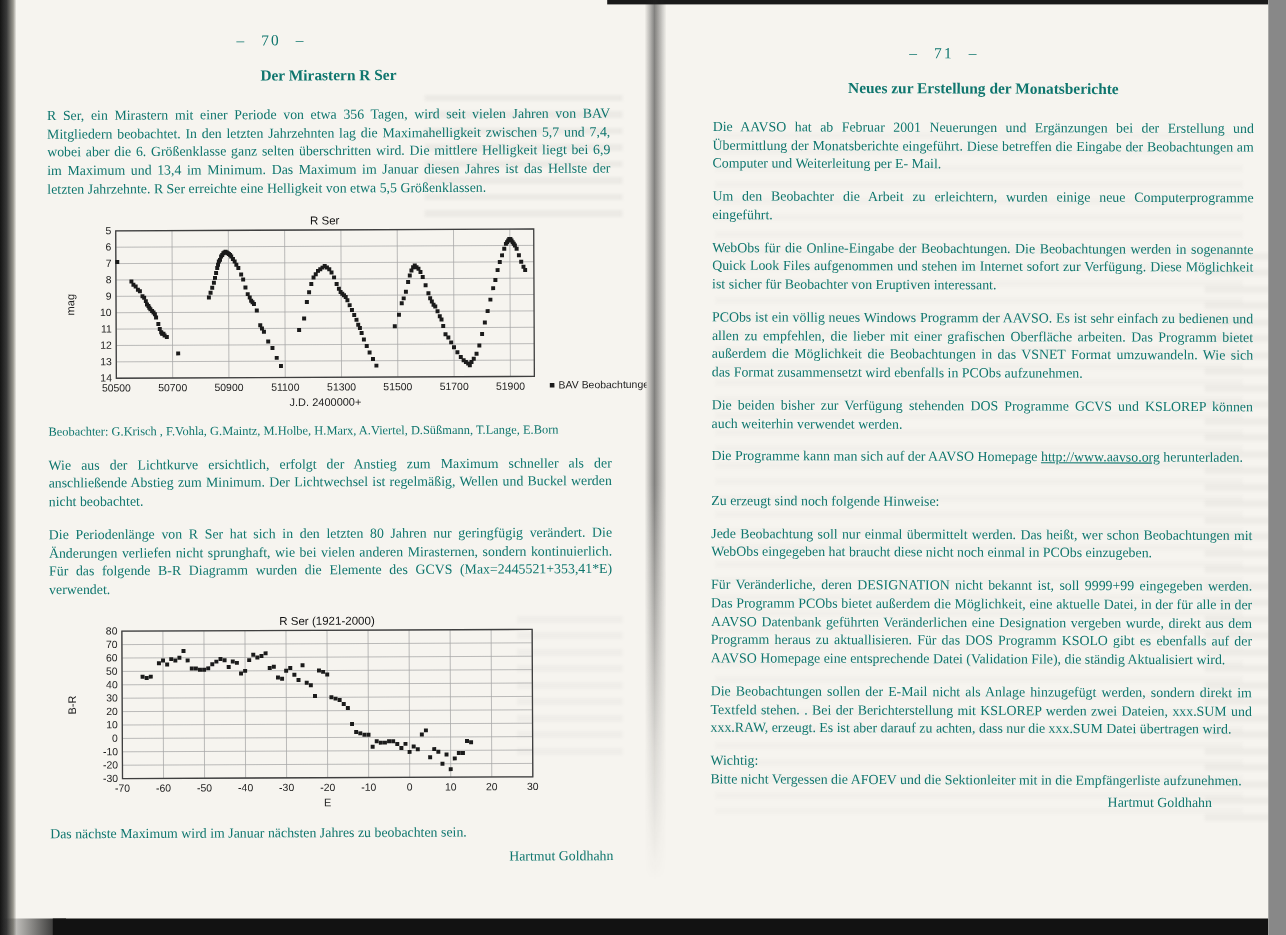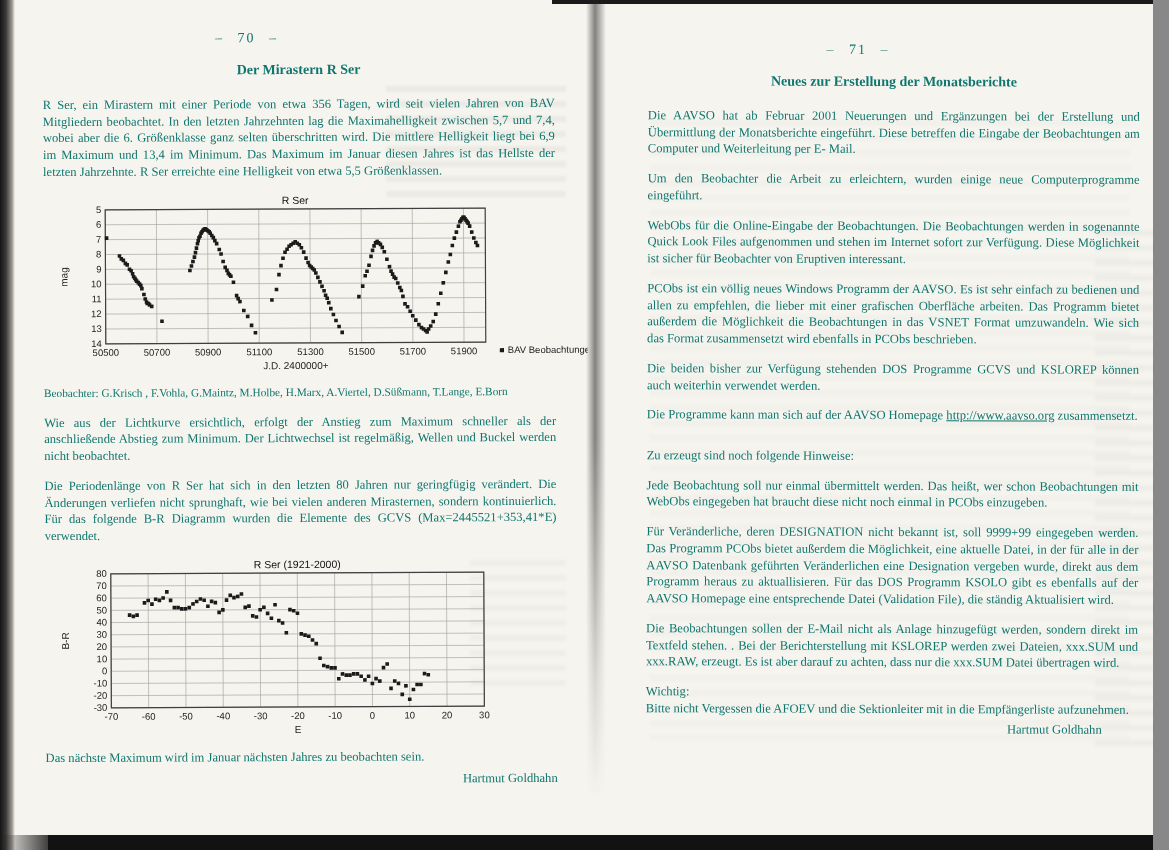--- a/index.html
+++ b/index.html
@@ -411,23 +411,23 @@
     <div class="signature">Hartmut Goldhahn</div>
   </div>
 
   <div class="page page-right">
     <div class="pagenum">–  71  –</div>
     <h1>Neues zur Erstellung der Monatsberichte</h1>
 
     <p><span>Die AAVSO hat ab Februar 2001 Neuerungen und Ergänzungen bei der Erstellung und Übermittlung der Monatsberichte eingeführt. Diese betreffen die Eingabe der Beobachtungen am Computer und Weiterleitung per E- Mail.</span></p>
     <p><span>Um den Beobachter die Arbeit zu erleichtern, wurden einige neue Computerprogramme eingeführt.</span></p>
     <p><b>WebObs</b><span>   für die Online-Eingabe der Beobachtungen. Die Beobachtungen werden in sogenannte Quick Look Files aufgenommen und stehen im Internet sofort zur Verfügung. Diese Möglichkeit ist sicher für Beobachter von Eruptiven interessant.</span></p>
-    <p><b>PCObs</b><span> ist ein völlig neues Windows Programm der AAVSO. Es ist sehr einfach zu bedienen und allen zu empfehlen, die lieber mit einer grafischen Oberfläche arbeiten. Das Programm bietet außerdem die Möglichkeit die Beobachtungen in das VSNET Format umzuwandeln. Wie sich das Format zusammensetzt wird ebenfalls in </span><b>PCObs</b><span> beschrieben.</span></p>
+    <p><b>PCObs</b><span> ist ein völlig neues Windows Programm der AAVSO. Es ist sehr einfach zu bedienen und allen zu empfehlen, die lieber mit einer grafischen Oberfläche arbeiten. Das Programm bietet außerdem die Möglichkeit die Beobachtungen in das VSNET Format umzuwandeln. Wie sich das Format zusammensetzt wird ebenfalls in </span><b>PCObs</b><span> aufzunehmen.</span></p>
     <p><span>Die beiden bisher zur Verfügung stehenden DOS Programme </span><b>GCVS</b><span> und </span><b>KSLOREP</b><span> können auch weiterhin verwendet werden.</span></p>
-    <p><span>Die Programme kann man sich auf der AAVSO Homepage </span><u>http://www.aavso.org</u><span> zusammensetzt.</span></p>
+    <p><span>Die Programme kann man sich auf der AAVSO Homepage </span><u>http://www.aavso.org</u><span> herunterladen.</span></p>
     <p style="margin-top:24px;"><span>Zu erzeugt sind noch folgende Hinweise:</span></p>
     <p><span>Jede Beobachtung soll nur einmal übermittelt werden. Das heißt, wer schon Beobachtungen mit WebObs eingegeben hat braucht diese nicht noch einmal in PCObs einzugeben.</span></p>
     <p><span>Für Veränderliche, deren DESIGNATION nicht bekannt ist, soll 9999+99 eingegeben werden. Das Programm PCObs bietet außerdem die Möglichkeit, eine aktuelle Datei, in der für alle in der AAVSO Datenbank geführten Veränderlichen eine Designation vergeben wurde, direkt aus dem Programm heraus zu aktuallisieren. Für das DOS Programm KSOLO gibt es ebenfalls auf der AAVSO Homepage eine entsprechende Datei (Validation File), die ständig Aktualisiert wird.</span></p>
     <p><span>Die Beobachtungen sollen der E-Mail nicht als Anlage hinzugefügt werden, sondern direkt im Textfeld stehen. . Bei der Berichterstellung mit KSLOREP werden zwei Dateien,  xxx.SUM und  xxx.RAW, erzeugt. Es ist aber darauf zu achten, dass nur die  xxx.SUM Datei übertragen wird.</span></p>
 
     <p class="wichtig tight">Wichtig:</p>
     <p class="tight">Bitte nicht Vergessen die AFOEV und die Sektionleiter mit in die Empfängerliste aufzunehmen.</p>
     <div class="signature">Hartmut Goldhahn</div>
   </div>
 

